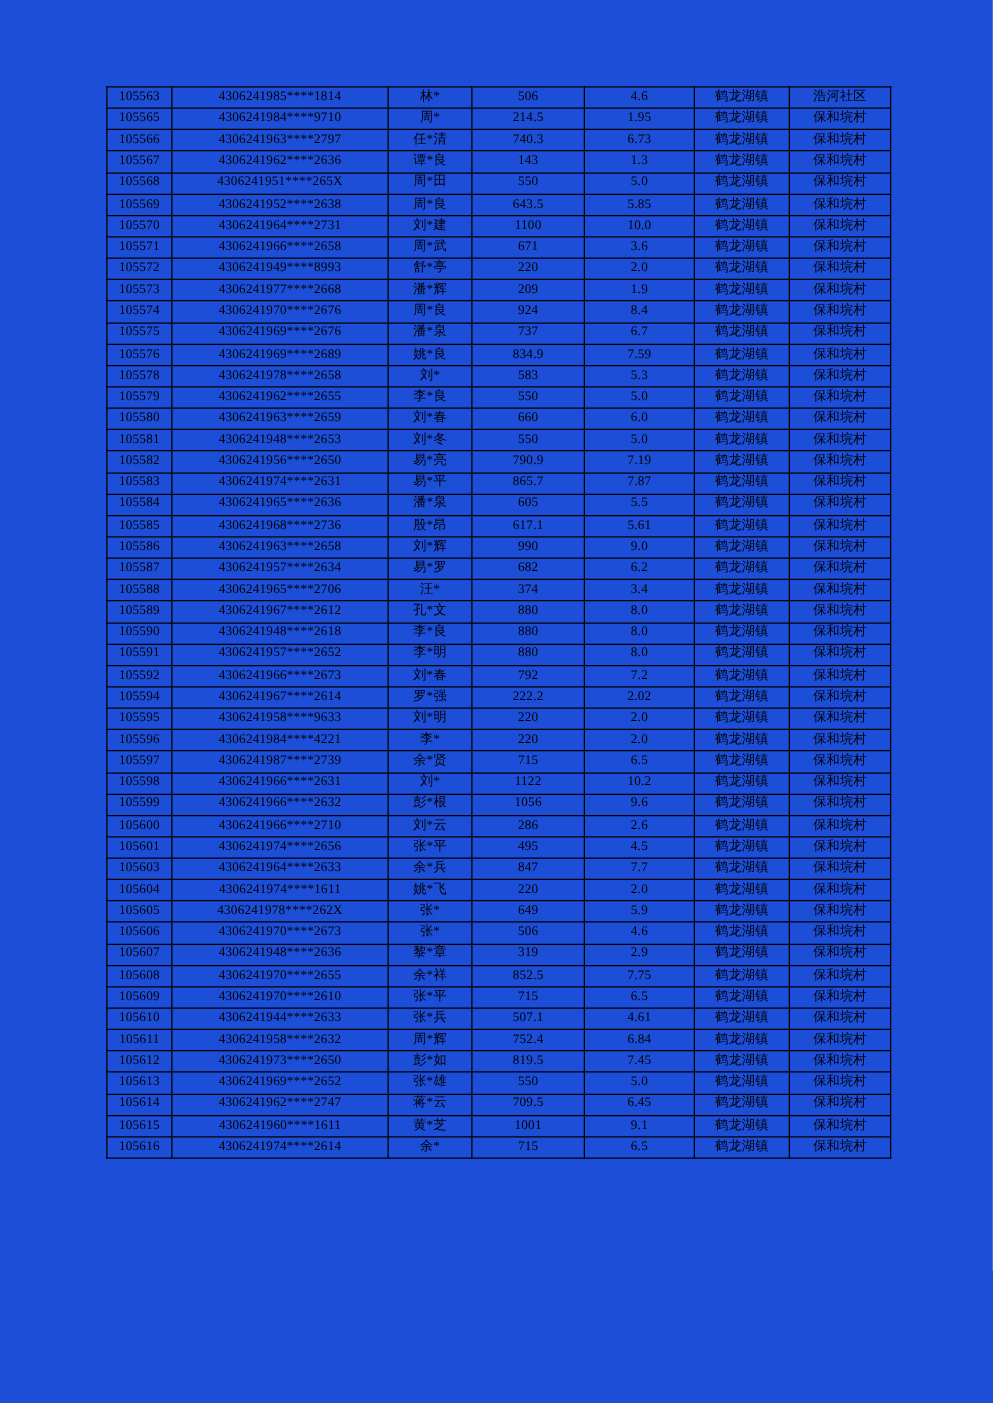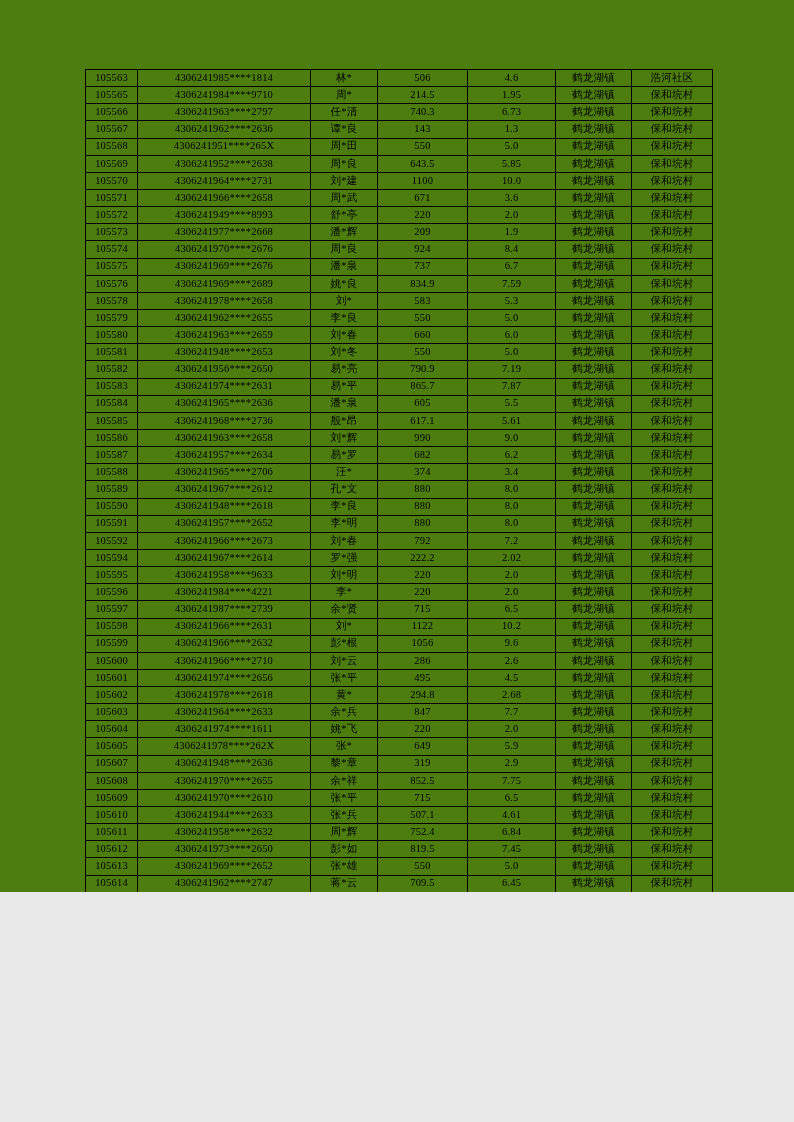--- a/index.html
+++ b/index.html
@@ -6,22 +6,22 @@
   html, body { margin: 0; padding: 0; }
   body {
     width: 794px;
     height: 1122px;
     background: #e9e9e9;
     font-family: "Liberation Serif", "DejaVu Serif", serif;
   }
   .page {
     position: relative;
     width: 794px;
-    height: 892px;
-    background: #4d7c0f;
+    height: 1122px;
+    background: #1d4ed8;
     overflow: hidden;
     font-family: Liberation Serif, serif;
   }
   table.records {
     position: absolute;
     left: 85px;
     top: 69px;
     border-collapse: collapse;
     table-layout: fixed;
   }
@@ -372,29 +372,20 @@
         <tr>
           <td>105601</td>
           <td>4306241974****2656</td>
           <td>张*平</td>
           <td>495</td>
           <td>4.5</td>
           <td>鹤龙湖镇</td>
           <td>保和垸村</td>
         </tr>
         <tr>
-          <td>105602</td>
-          <td>4306241978****2618</td>
-          <td>黄*</td>
-          <td>294.8</td>
-          <td>2.68</td>
-          <td>鹤龙湖镇</td>
-          <td>保和垸村</td>
-        </tr>
-        <tr>
           <td>105603</td>
           <td>4306241964****2633</td>
           <td>余*兵</td>
           <td>847</td>
           <td>7.7</td>
           <td>鹤龙湖镇</td>
           <td>保和垸村</td>
         </tr>
         <tr>
           <td>105604</td>
@@ -408,20 +399,29 @@
         <tr>
           <td>105605</td>
           <td>4306241978****262X</td>
           <td>张*</td>
           <td>649</td>
           <td>5.9</td>
           <td>鹤龙湖镇</td>
           <td>保和垸村</td>
         </tr>
         <tr>
+          <td>105606</td>
+          <td>4306241970****2673</td>
+          <td>张*</td>
+          <td>506</td>
+          <td>4.6</td>
+          <td>鹤龙湖镇</td>
+          <td>保和垸村</td>
+        </tr>
+        <tr>
           <td>105607</td>
           <td>4306241948****2636</td>
           <td>黎*章</td>
           <td>319</td>
           <td>2.9</td>
           <td>鹤龙湖镇</td>
           <td>保和垸村</td>
         </tr>
         <tr>
           <td>105608</td>

